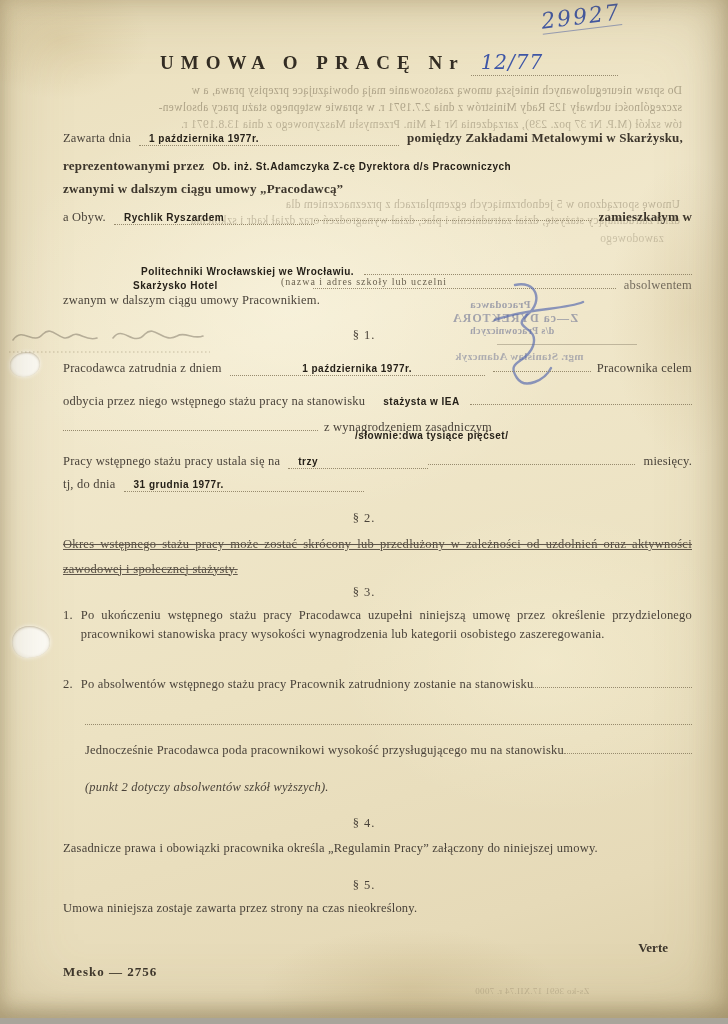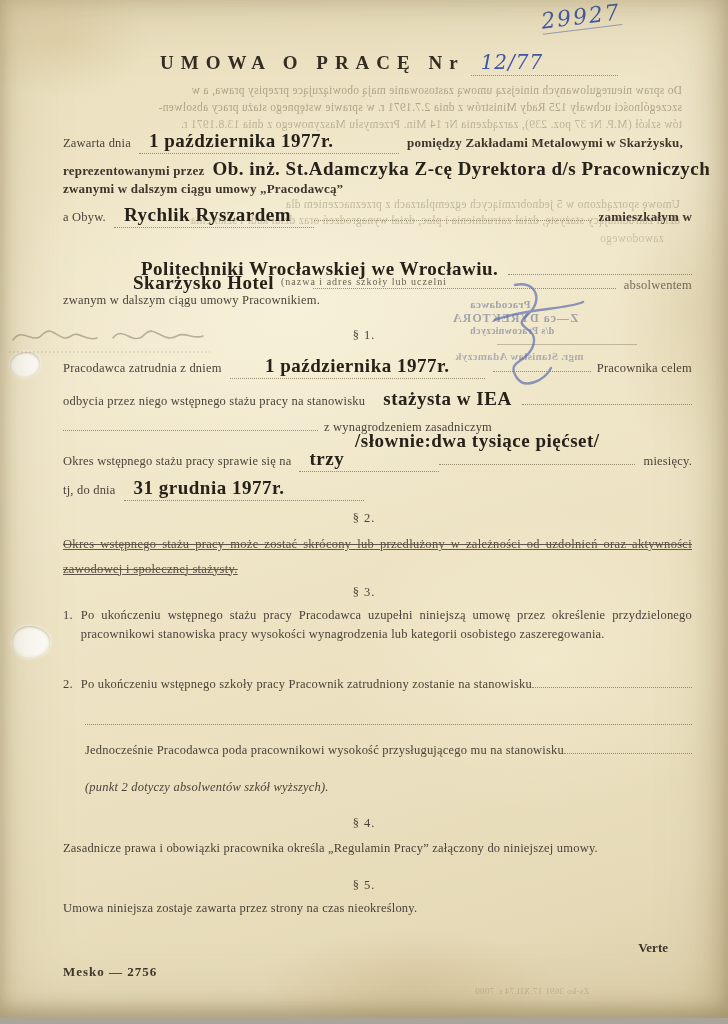--- a/index.html
+++ b/index.html
@@ -11,21 +11,21 @@
       linear-gradient(163deg,#eadfbd 0%,#f1e8cc 34%,#ece2c2 62%,#e6dab8 86%,#ddd0aa 100%);
     font-family:"Liberation Serif","DejaVu Serif",serif;
     color:#49423a;
   }
   .paper::after{content:"";position:absolute;inset:0;pointer-events:none;
     box-shadow:inset 0 0 70px rgba(130,108,62,.28), inset -14px 0 26px rgba(130,108,62,.18),
                inset 0 -10px 16px rgba(95,85,55,.25), inset 8px 0 18px rgba(170,150,100,.12);}
   .ln{position:absolute;left:63px;right:36px;display:flex;align-items:baseline;white-space:nowrap;}
   .pr{font-size:12.5px;color:#4a433a;letter-spacing:.2px;}
   .prb{font-size:13px;color:#3d362c;font-weight:bold;letter-spacing:.2px;}
-  .ty{font-family:Liberation Serif, serif;font-size:19px;font-weight:bold;
+  .ty{font-family:Liberation Sans, sans-serif;font-size:10px;font-weight:bold;
       color:#262119;letter-spacing:.5px;}
   .slot{border-bottom:1.5px dotted #978b6e;padding:0 10px 1px 10px;}
   .dots{flex:1;border-bottom:1.5px dotted #978b6e;height:1em;min-width:14px;}
   .sec{position:absolute;left:0;width:728px;text-align:center;font-size:12.5px;color:#4a433a;letter-spacing:1px;}
   .hw{font-family:"DejaVu Serif",serif;font-style:italic;color:#3f57a8;}
   .mirror{transform:scaleX(-1);display:inline-block;}
   .bleed{position:absolute;color:rgba(115,104,80,.52);font-size:11.5px;letter-spacing:.3px;
          white-space:nowrap;filter:blur(.4px);}
   .stampline{color:rgba(96,104,142,.55);font-weight:bold;}
   .struck{font-size:12.5px;color:#564e42;letter-spacing:.3px;
@@ -124,21 +124,21 @@
     <span class="dots"></span>
   </div>
   <div class="ln" style="top:414px;">
     <span class="dots" style="max-width:255px;"></span>
     <span class="pr" style="margin:0 6px;">z wynagrodzeniem zasadniczym</span>
   </div>
   <div class="ln" style="top:430px;left:355px;">
     <span class="ty">/słownie:dwa tysiące pięćset/</span>
   </div>
   <div class="ln" style="top:448px;">
-    <span class="pr">Okres wstępnego stażu pracy sprawie się na</span>
+    <span class="pr">Pracy wstępnego stażu pracy ustala się na</span>
     <span class="slot ty" style="margin-left:8px;min-width:120px;text-align:left;">trzy</span>
     <span class="dots"></span>
     <span class="pr" style="margin-left:8px;">miesięcy.</span>
   </div>
   <div class="ln" style="top:477px;">
     <span class="pr">tj, do dnia</span>
     <span class="slot ty" style="margin-left:8px;min-width:220px;text-align:left;">31 grudnia 1977r.</span>
   </div>
 
   <div class="sec" style="top:511px;">§ 2.</div>
@@ -146,21 +146,21 @@
     <span class="struck">Okres wstępnego stażu pracy może zostać skrócony lub przedłużony w zależności od uzdolnień oraz aktywności zawodowej i społecznej stażysty.</span>
   </div>
 
   <div class="sec" style="top:585px;">§ 3.</div>
   <div class="ln" style="top:606px;white-space:normal;">
     <span class="pr" style="margin-right:8px;">1.</span>
     <span class="pr just" style="display:block;flex:1;">Po ukończeniu wstępnego stażu pracy Pracodawca uzupełni niniejszą umowę przez określenie przydzielonego pracownikowi stanowiska pracy wysokości wynagrodzenia lub kategorii osobistego zaszeregowania.</span>
   </div>
   <div class="ln" style="top:671px;">
     <span class="pr" style="margin-right:8px;">2.</span>
-    <span class="pr">Po ukończeniu wstępnego szkoły pracy Pracownik zatrudniony zostanie na  stanowisku</span>
+    <span class="pr">Po absolwentów wstępnego stażu pracy Pracownik zatrudniony zostanie na  stanowisku</span>
     <span class="dots"></span>
   </div>
   <div class="ln" style="top:708px;left:85px;">
     <span class="dots"></span>
   </div>
   <div class="ln" style="top:737px;left:85px;">
     <span class="pr">Jednocześnie Pracodawca poda pracownikowi wysokość przysługującego mu na stanowisku</span>
     <span class="dots"></span>
   </div>
   <div class="ln" style="top:780px;left:85px;font-style:italic;">

